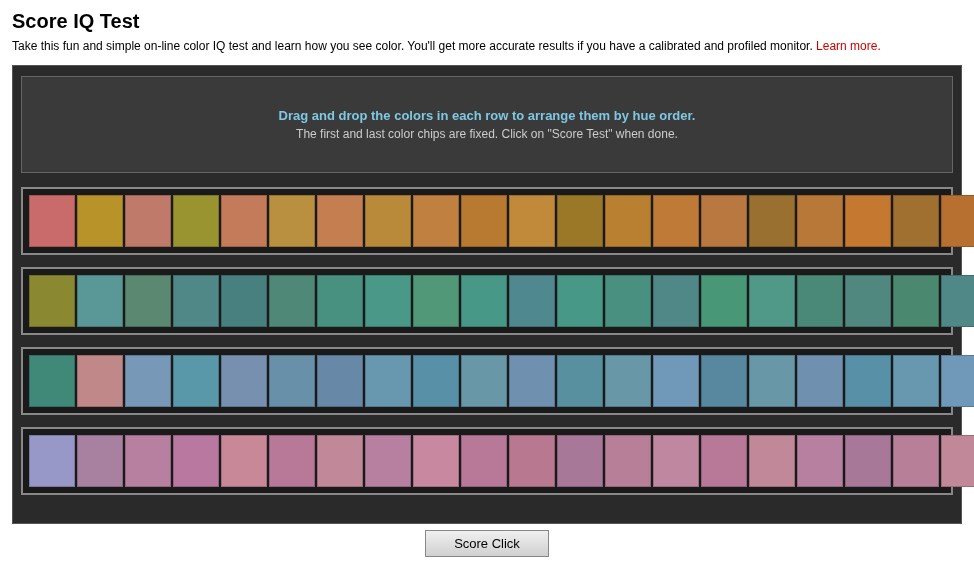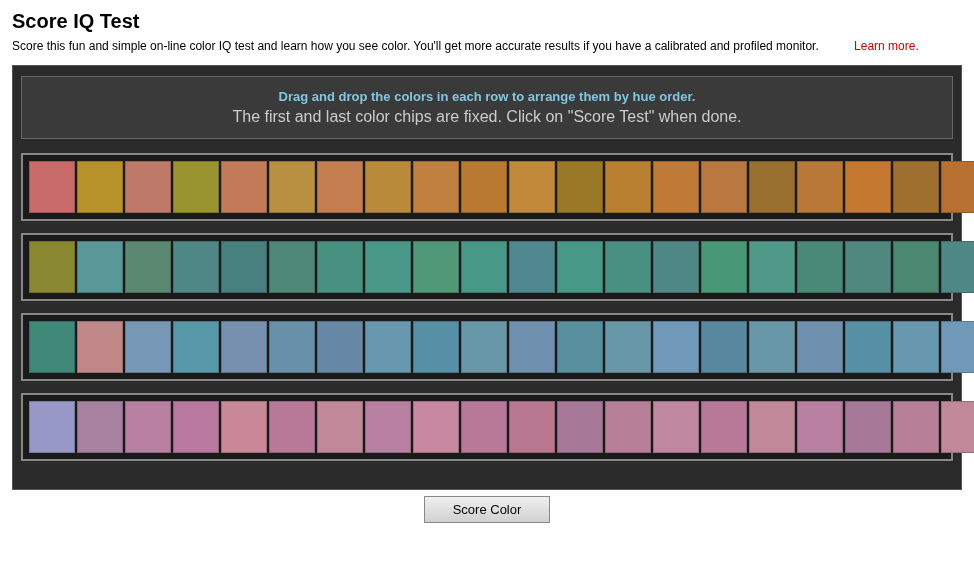--- a/index.html
+++ b/index.html
@@ -16,43 +16,42 @@
       margin-bottom: 4px;
     }
     .description {
       font-size: 12px;
       line-height: 1.5;
       margin-bottom: 10px;
     }
     .description a {
       color: #cc0000;
       text-decoration: none;
-      margin-left: 32px;
     }
     .main-container {
       background: #2a2a2a;
       border: 1px solid #555;
       padding: 10px 8px 16px 8px;
     }
     .instructions-box {
       background: #3a3a3a;
       border: 1px solid #666;
-      padding: 12px 10px;
+      padding: 31px 10px;
       text-align: center;
       margin-bottom: 14px;
     }
     .instructions-box .line1 {
       color: #7ec8e3;
       font-weight: bold;
       font-size: 13px;
       margin-bottom: 4px;
     }
     .instructions-box .line2 {
       color: #cccccc;
-      font-size: 16px;
+      font-size: 12px;
     }
     .color-row-wrapper {
       background: #1a1a1a;
       border: 2px solid #888;
       padding: 6px 6px;
       margin-bottom: 12px;
     }
     .color-row {
       display: flex;
       flex-direction: row;
@@ -77,21 +76,21 @@
       border: 1px solid #888;
       cursor: pointer;
       color: #000;
     }
   </style>
 </head>
 <body>
 
 <h1>Score IQ Test</h1>
 <div class="description">
-  <span>Score this fun and simple on-line color IQ test and learn how you see color. You'll get more accurate results if you have a calibrated and profiled monitor.</span>
+  <span>Take this fun and simple on-line color IQ test and learn how you see color. You'll get more accurate results if you have a calibrated and profiled monitor.</span>
   <a href="#">Learn more.</a>
   <br>
 </div>
 
 <div class="main-container">
   <div class="instructions-box">
     <div class="line1">Drag and drop the colors in each row to arrange them by hue order.</div>
     <div class="line2">The first and last color chips are fixed. Click on "Score Test" when done.</div>
   </div>
 
@@ -190,14 +189,14 @@
         <div class="color-chip" draggable="true" style="background-color: rgb(192, 136, 152);"></div>
         <div class="color-chip" draggable="true" style="background-color: rgb(184, 128, 160);"></div>
         <div class="color-chip" draggable="true" style="background-color: rgb(168, 120, 152);"></div>
         <div class="color-chip" draggable="true" style="background-color: rgb(184, 128, 152);"></div>
         <div class="color-chip" draggable="true" style="background-color: rgb(192, 136, 152);"></div>
       </div>
   </div>
 </div>
 
 <div class="score-btn-row">
-  <button class="score-btn">Score Color</button>
+  <button class="score-btn">Score Click</button>
 </div>
 
 </body></html>

